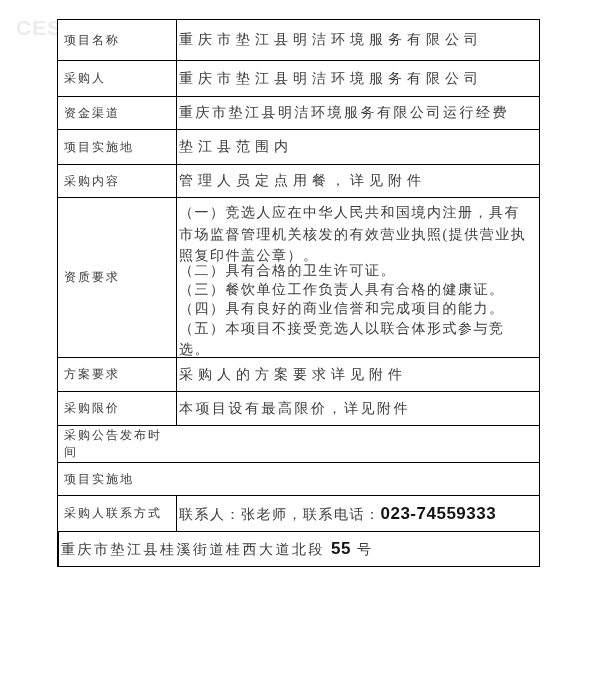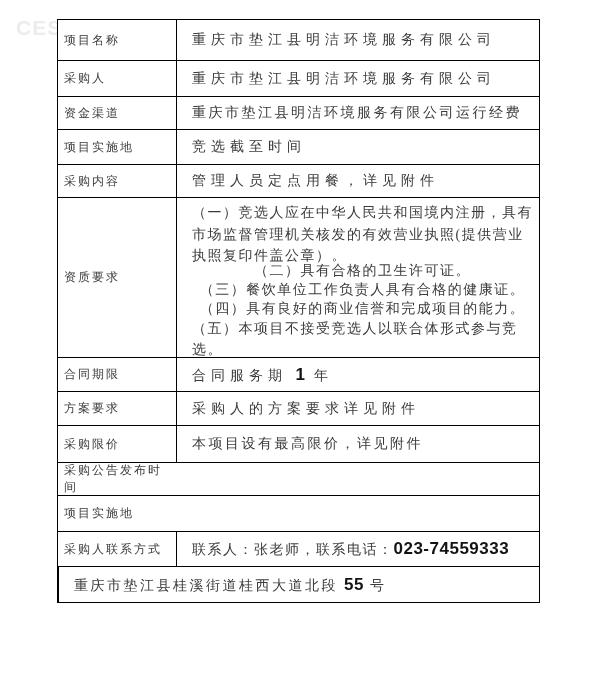--- a/index.html
+++ b/index.html
@@ -36,29 +36,29 @@
   .row:nth-child(13){height:36px}
   .row:nth-child(14){height:36px}
   .cell{box-sizing:border-box;}
   .cell.label{
     width:118px;flex:0 0 118px;padding:0 3px 0 6px;
     display:flex;align-items:center;
     font-size:12px;letter-spacing:2px;color:#3d3d3d;
   }
   .cell.value{
     flex:1;border-left:1px solid #000;
-    padding:1px 6px 1px 15px;
+    padding:1px 6px 1px 2px;
     display:flex;flex-direction:column;justify-content:center;
     font-size:14px;color:#3b3b3b;
   }
   .row.loose  .cell.value{letter-spacing:5px;}
   .row.medium .cell.value{letter-spacing:2.5px;}
   .row.tight  .cell.value{letter-spacing:1.5px;justify-content:center;}
   .row:nth-child(1) .cell.value .line{line-height:20px;}
-  .row:nth-child(6) .cell.value{justify-content:flex-start;padding-top:4px;line-height:21.5px;align-items:center;}
+  .row:nth-child(6) .cell.value{justify-content:flex-start;padding-top:4px;line-height:21.5px;}
   .num{
     font-family:"Liberation Sans","DejaVu Sans",sans-serif;
     font-weight:700;font-size:17px;color:#131313;letter-spacing:0.5px;
   }
   .cursor{
     display:inline-block;width:2px;height:17px;background:#000;
     vertical-align:-3px;margin:0 1px;
   }
   .line{min-height:1em;}
 </style>
@@ -82,43 +82,37 @@
     </div>
     <div class="row medium">
       <div class="cell label">资金渠道</div>
       <div class="cell value">
         <div class="line"><span>重庆市垫江县明洁环境服务有限公司运行经费</span></div>
       </div>
     </div>
     <div class="row loose">
       <div class="cell label">项目实施地</div>
       <div class="cell value">
-        <div class="line"><span>竞选截至时间</span></div>
+        <div class="line"><span>垫江县范围内</span></div>
       </div>
     </div>
     <div class="row loose">
       <div class="cell label">采购内容</div>
       <div class="cell value">
         <div class="line"><span>管理人员定点用餐，详见附件</span></div>
       </div>
     </div>
     <div class="row tight">
       <div class="cell label">资质要求</div>
       <div class="cell value">
         <div class="line"><span>（一）竞选人应在中华人民共和国境内注册，具有市场监督管理机关核发的有效营业执照(提供营业执照复印件盖公章）。</span></div>
         <div class="line"><span>（二）具有合格的卫生许可证。</span></div>
         <div class="line"><span>（三）餐饮单位工作负责人具有合格的健康证。</span></div>
         <div class="line"><span>（四）具有良好的商业信誉和完成项目的能力。</span></div>
         <div class="line"><span>（五）本项目不接受竞选人以联合体形式参与竞选。</span></div>
-      </div>
-    </div>
-    <div class="row loose">
-      <div class="cell label">合同期限</div>
-      <div class="cell value">
-        <div class="line"><span>合同服务期 </span><span class="num">1</span><span> 年</span></div>
       </div>
     </div>
     <div class="row loose">
       <div class="cell label">方案要求</div>
       <div class="cell value">
         <div class="line"><span>采购人的方案要求详见附件</span></div>
       </div>
     </div>
     <div class="row medium">
       <div class="cell label">采购限价</div>

